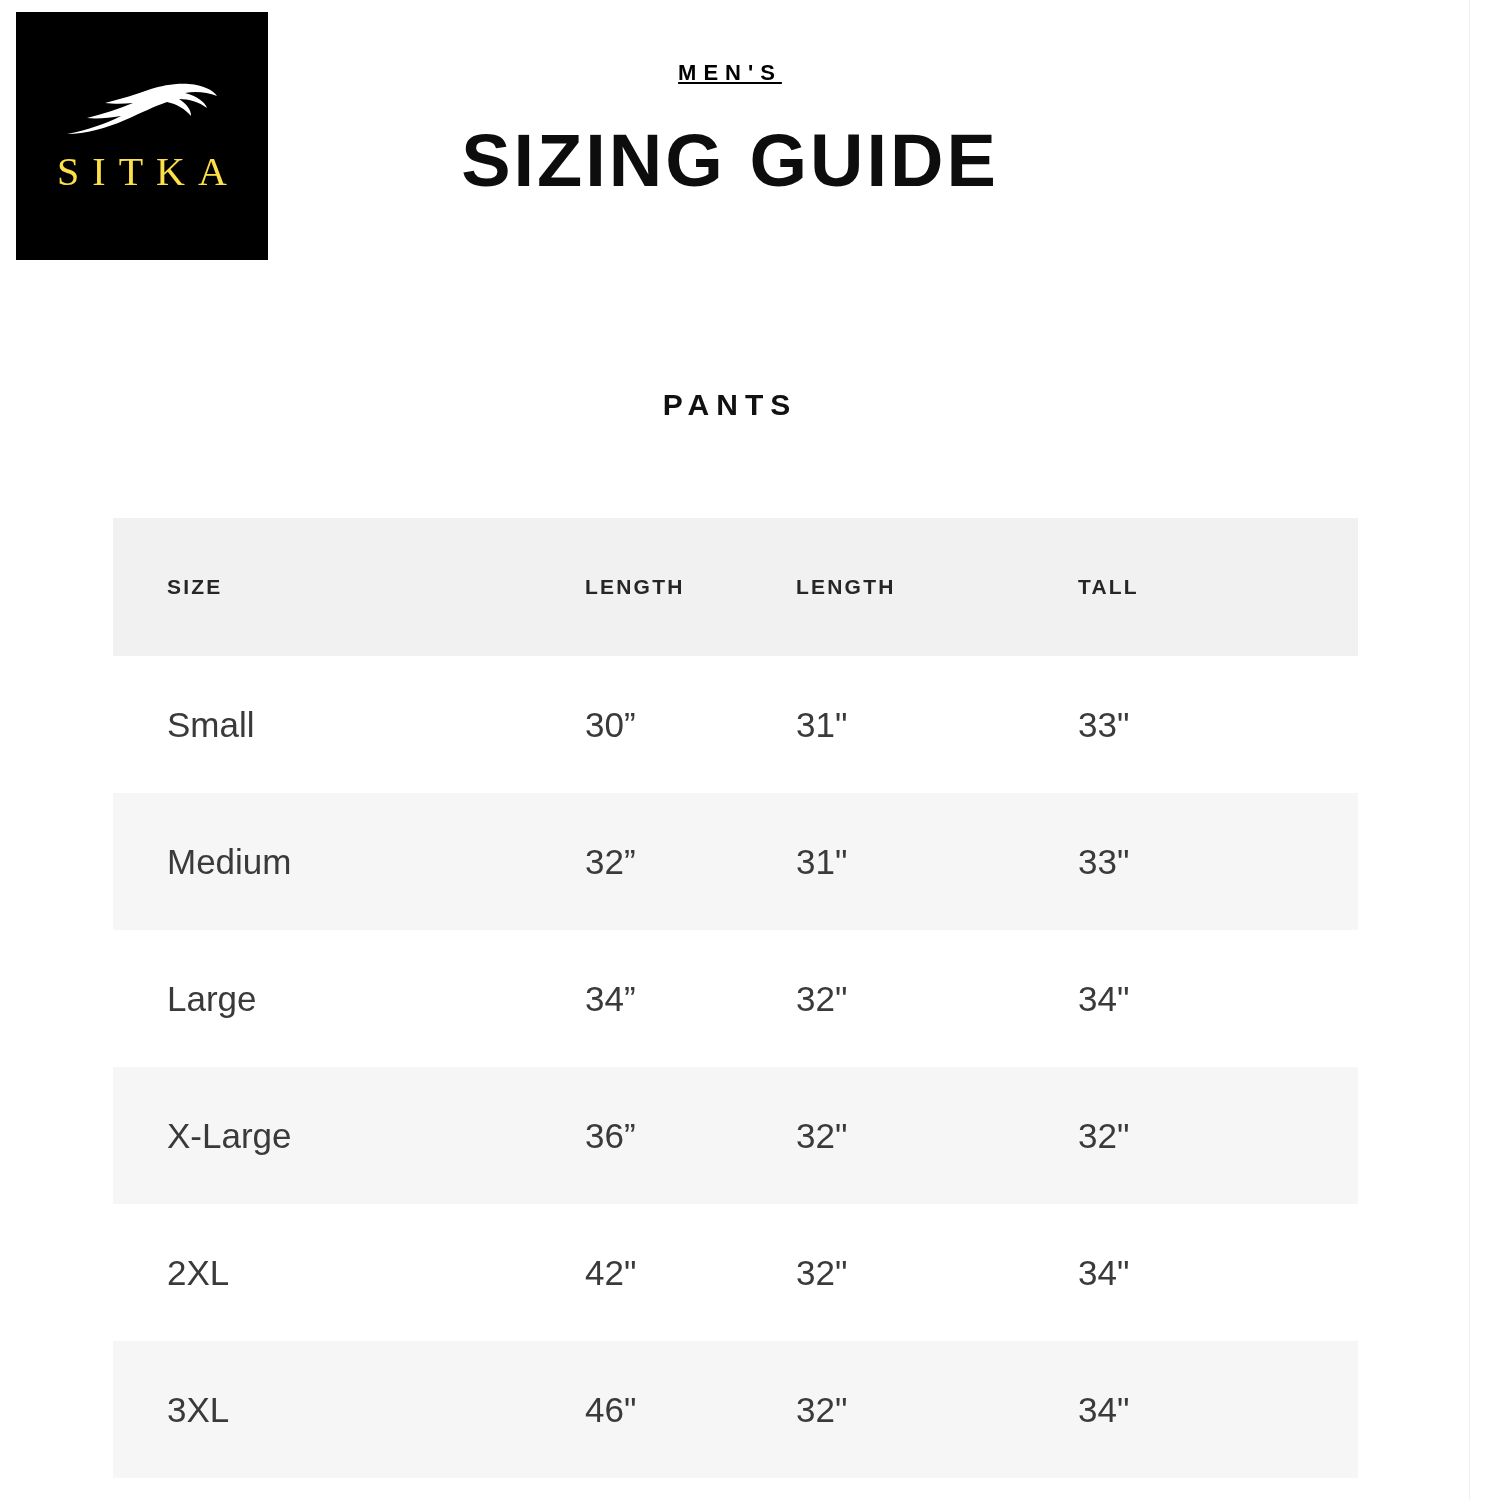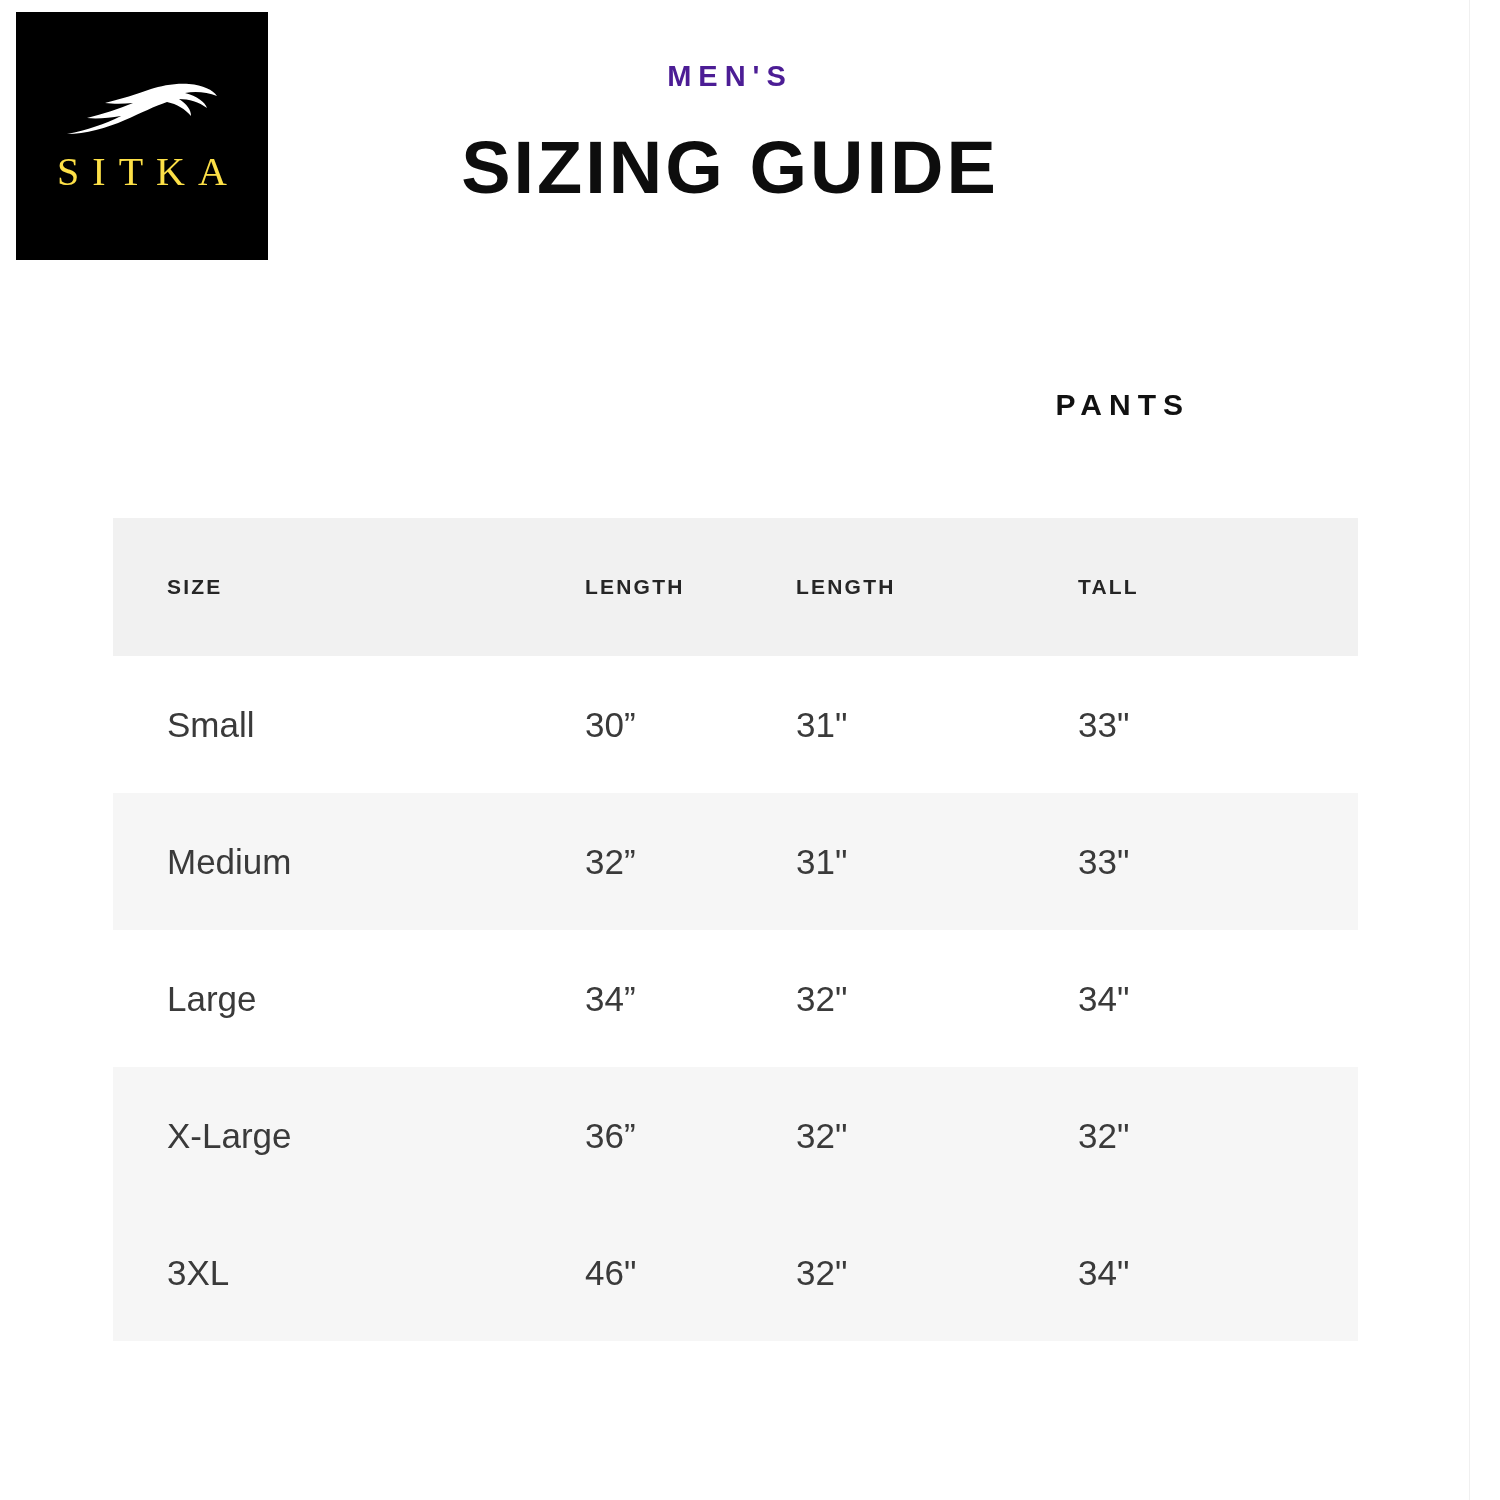--- a/index.html
+++ b/index.html
@@ -67,41 +67,42 @@
 
   
   .heading-wrap {
     position: absolute;
     top: 60px;
     left: 270px;
     width: 920px;
     text-align: center;
   }
   .eyebrow {
-    font-size: 29px;
+    font-size: 22px;
     font-weight: 700;
     letter-spacing: 7px;
-    color: #4c1d95;
+    color: #000000;
     margin: 0 0 38px 0;
+    text-decoration: underline;
   }
   .main-title {
     font-size: 74px;
     font-weight: 700;
     letter-spacing: 3px;
     color: #0d0d0d;
     margin: 0;
     line-height: 1;
     text-align: center;
   }
   .section-title {
     position: absolute;
     top: 388px;
     left: 270px;
     width: 920px;
-    text-align: right;
+    text-align: center;
     font-size: 30px;
     font-weight: 700;
     letter-spacing: 7px;
     color: #111111;
   }
 
   
   .table {
     position: absolute;
     top: 518px;
@@ -203,20 +204,26 @@
         <td class="col-waist">34”</td>
         <td class="col-length">32"</td>
         <td class="col-tall">34"</td>
       </tr>
       <tr class="alt">
         <td class="col-size">X-Large</td>
         <td class="col-waist">36”</td>
         <td class="col-length">32"</td>
         <td class="col-tall">32"</td>
       </tr>
+      <tr class="plain">
+        <td class="col-size">2XL</td>
+        <td class="col-waist">42"</td>
+        <td class="col-length">32"</td>
+        <td class="col-tall">34"</td>
+      </tr>
       <tr class="alt">
         <td class="col-size">3XL</td>
         <td class="col-waist">46"</td>
         <td class="col-length">32"</td>
         <td class="col-tall">34"</td>
       </tr>
     </tbody>
   </table>
 
 </div>

